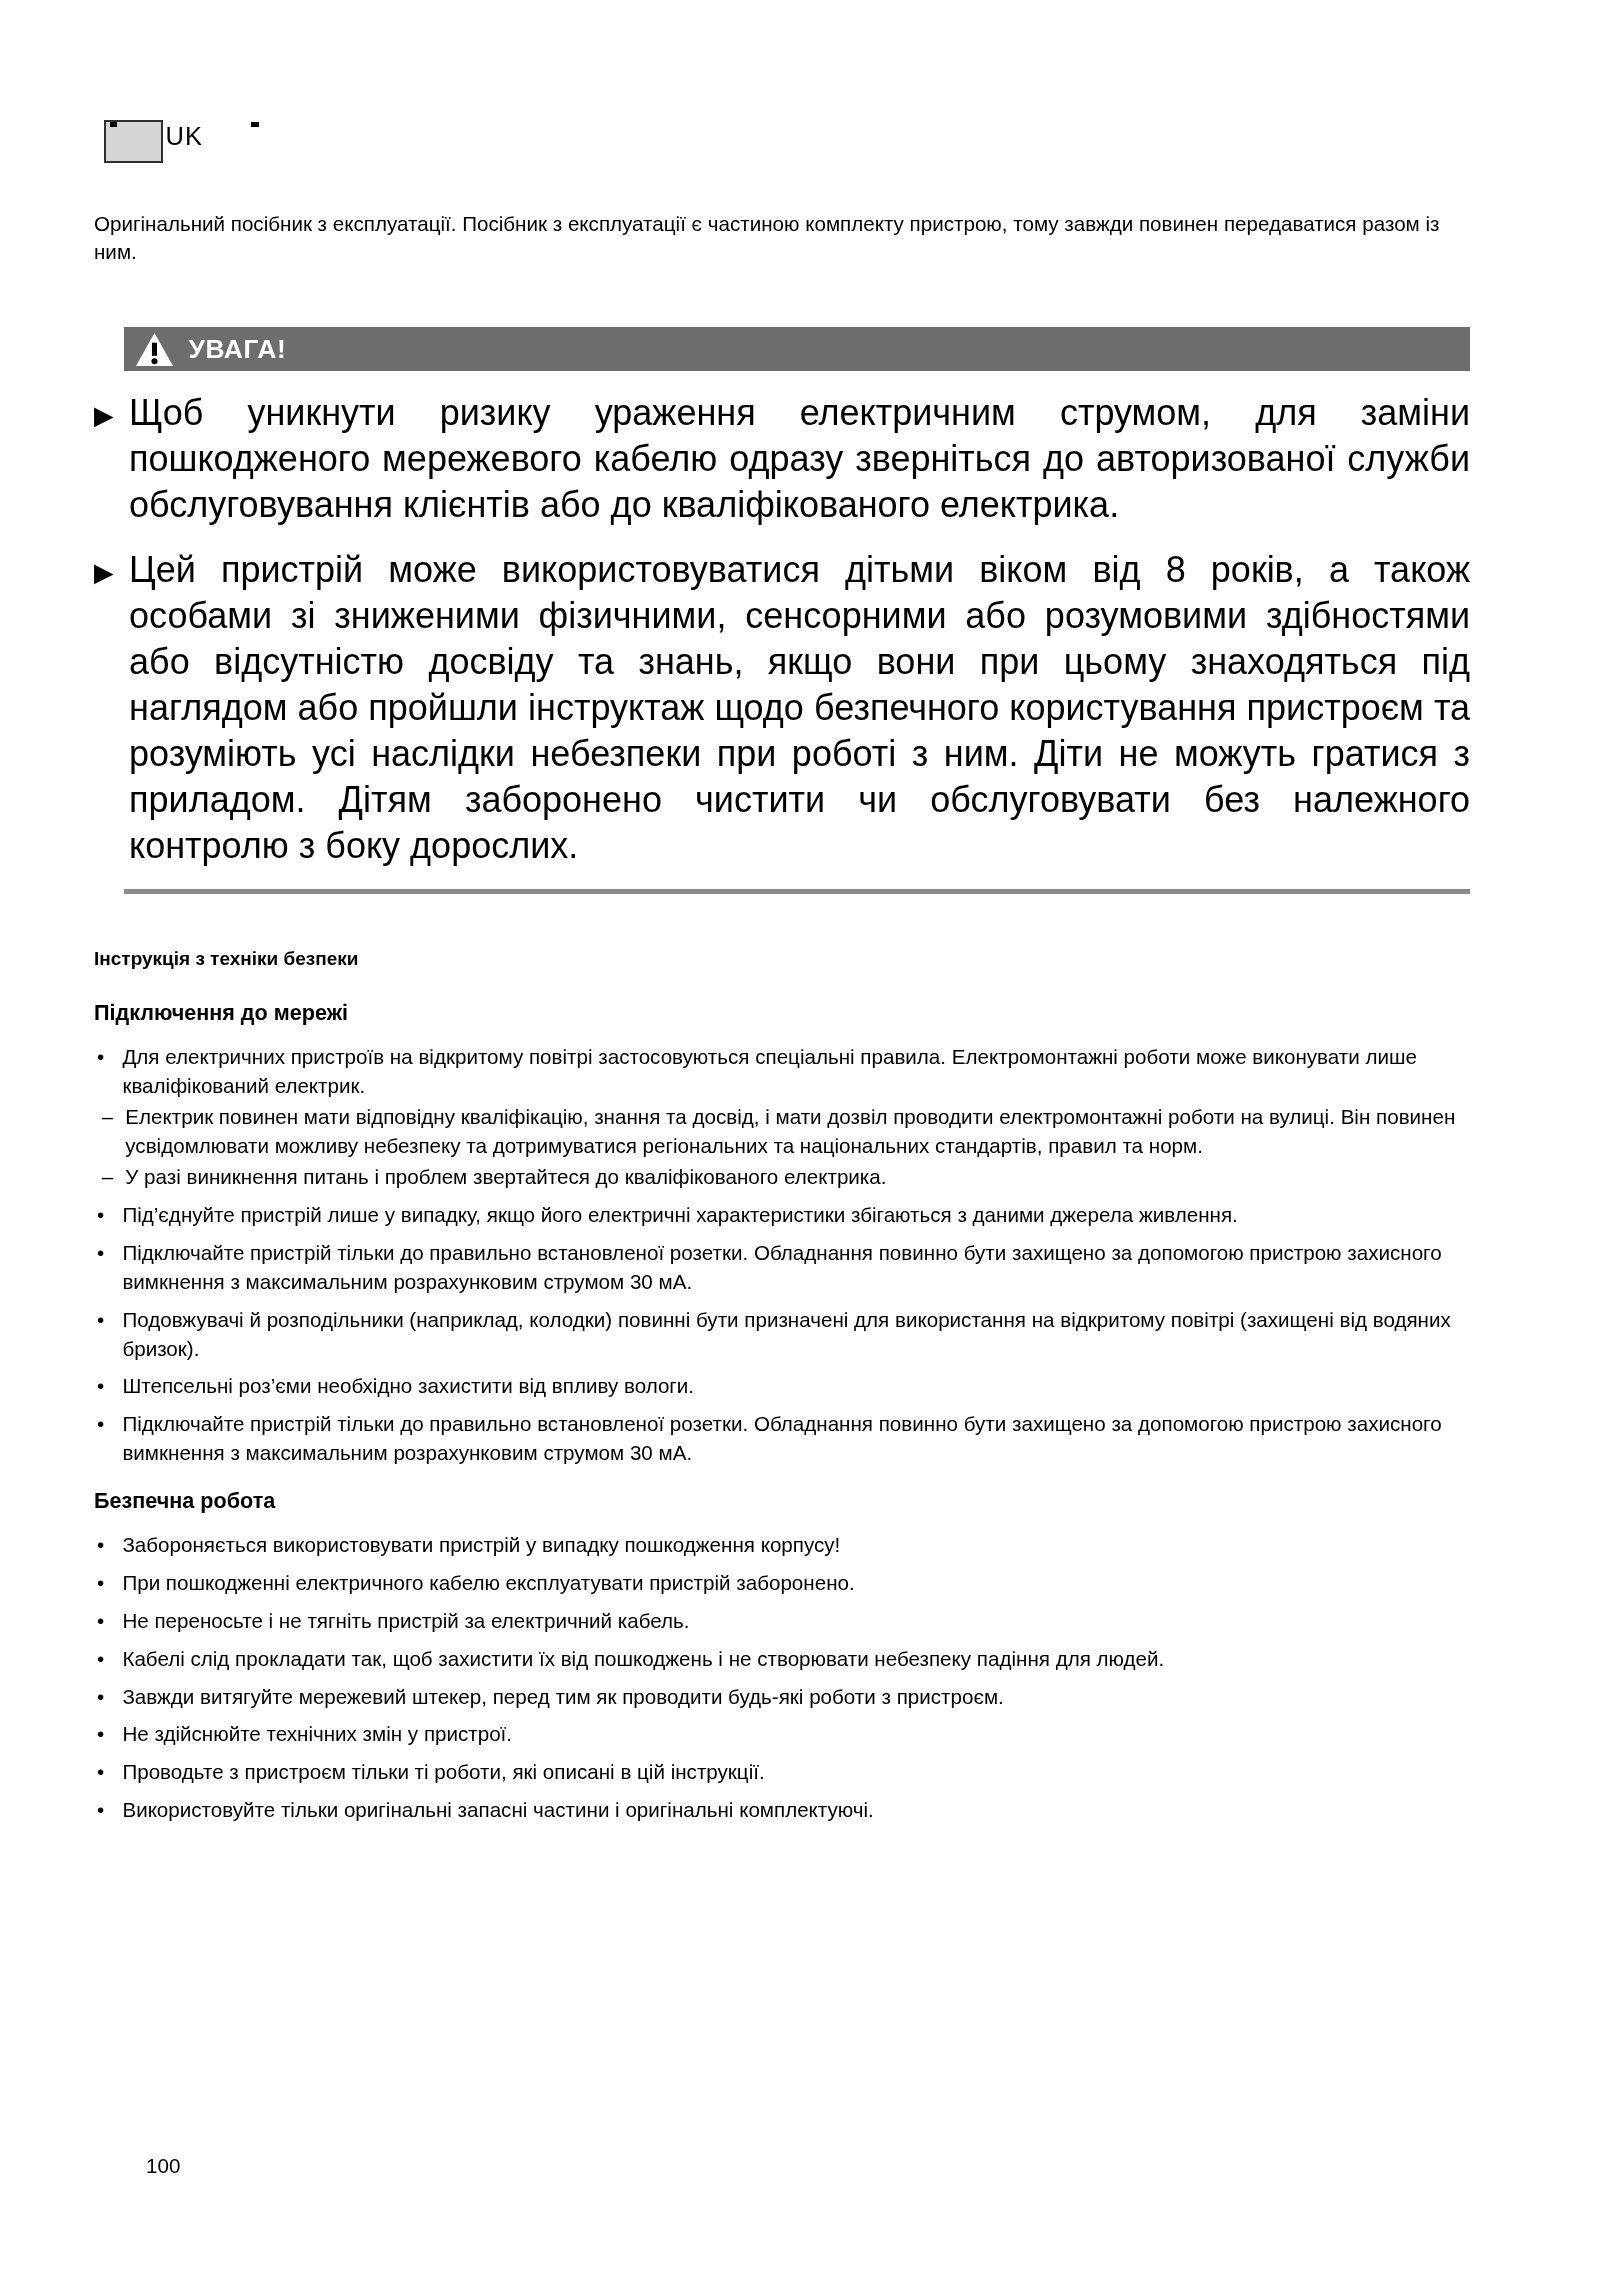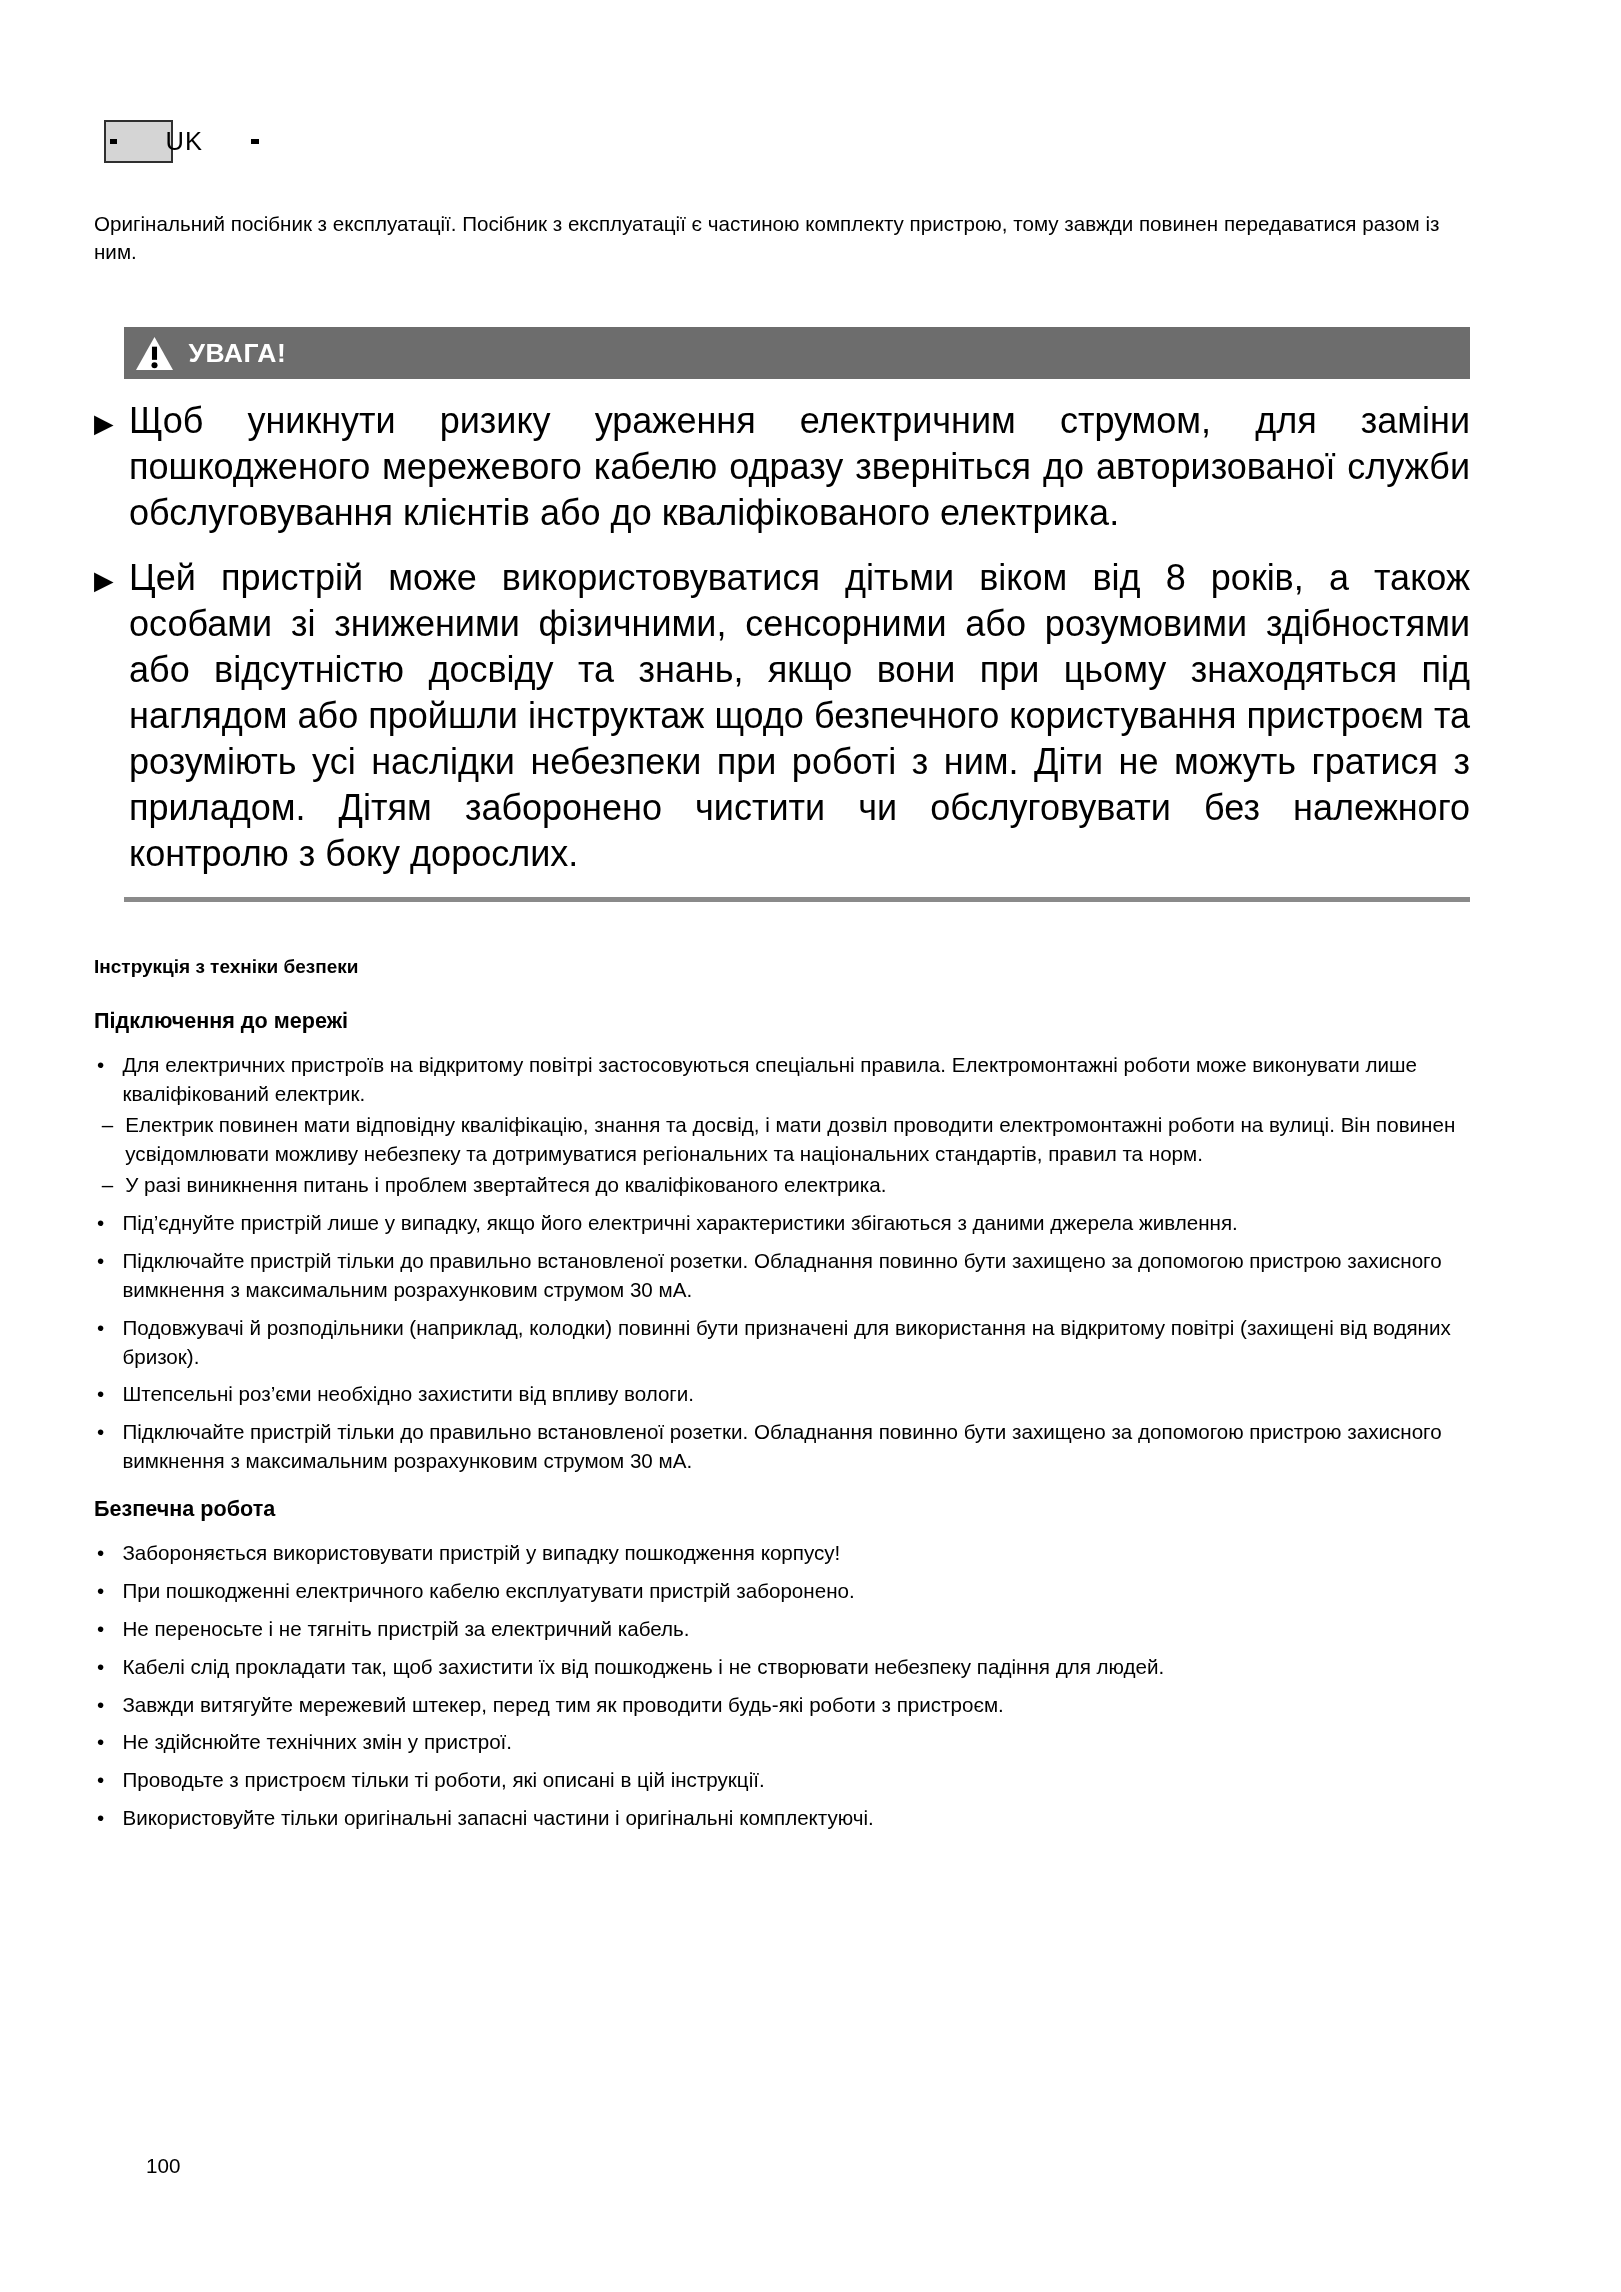--- a/index.html
+++ b/index.html
@@ -16,27 +16,27 @@
     position: absolute;
     left: 94px;
     top: 0;
     width: 1376px;
   }
 
   
   .lang-tab {
     margin-top: 120px;
     margin-left: 9.8px;
-    width: 69px;
+    width: 59px;
     height: 43px;
     background: #d5d5d5;
     border: 2.9px solid #2f2f2f;
     box-sizing: border-box;
     display: flex;
-    align-items: center;
+    align-items: flex-start;
     justify-content: space-between;
     padding: 0 3.9px;
     gap: 48px;
   }
   .lang-tab .dash {
     width: 7.8px; height: 4.9px;
     background: #000;
     flex: 0 0 auto;
   }
   .lang-tab .lang-label {
@@ -50,21 +50,21 @@
     margin: 47px 0 0 0;
     font-size: 20.6px;
     line-height: 28px;
   }
 
   
   .warning-banner {
     margin-top: 61px;
     margin-left: 30px;
     width: 1346px;
-    height: 52px;
+    height: 44px;
     background: #6d6d6d;
     box-sizing: border-box;
     display: flex;
     align-items: center;
     padding-left: 9.8px;
   }
   .warning-banner .w-icon { width: 41px; height: 37px; flex: 0 0 auto; }
   .warning-banner .w-title {
     color: #ffffff;
     font-weight: bold;

